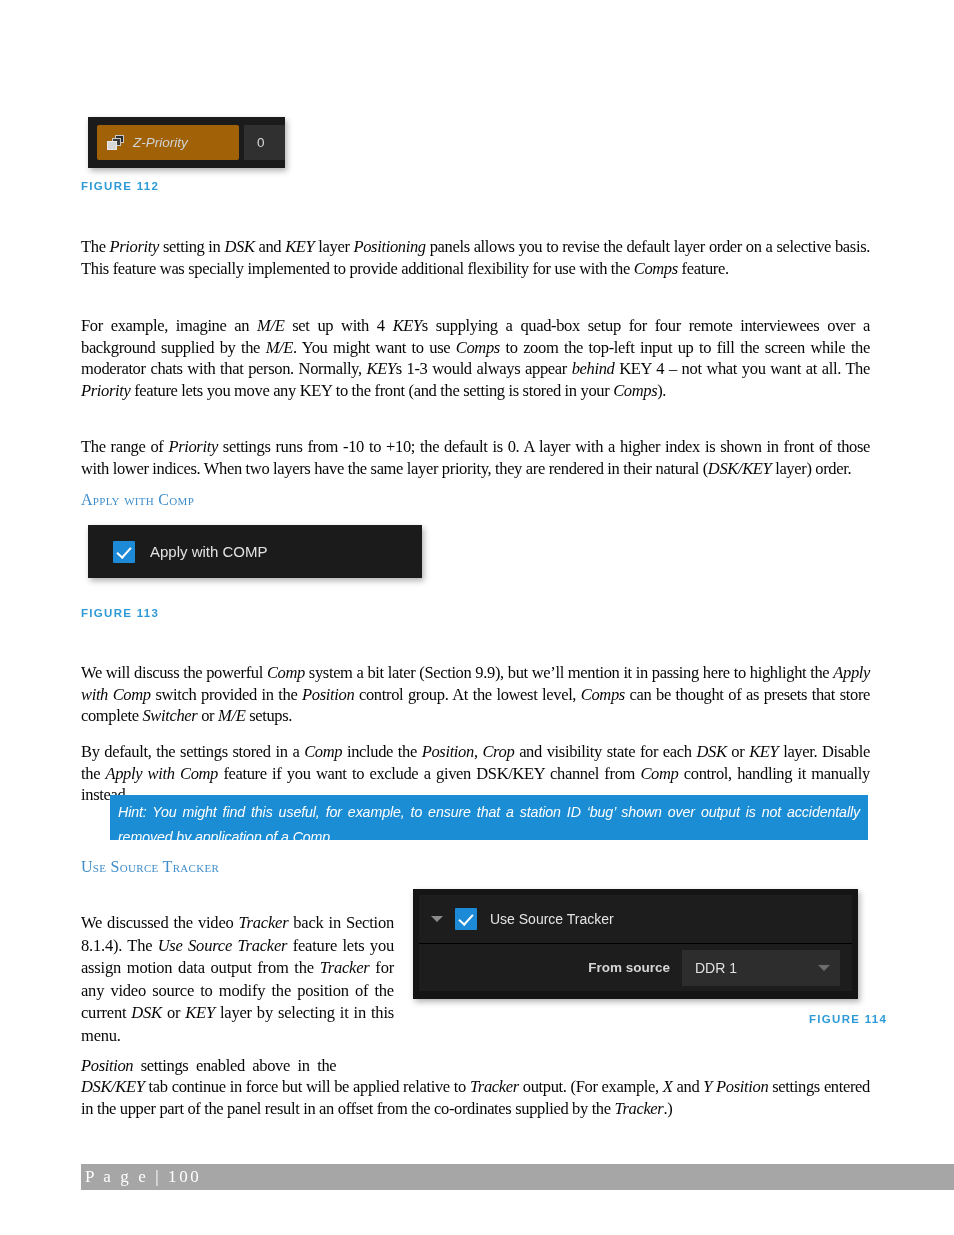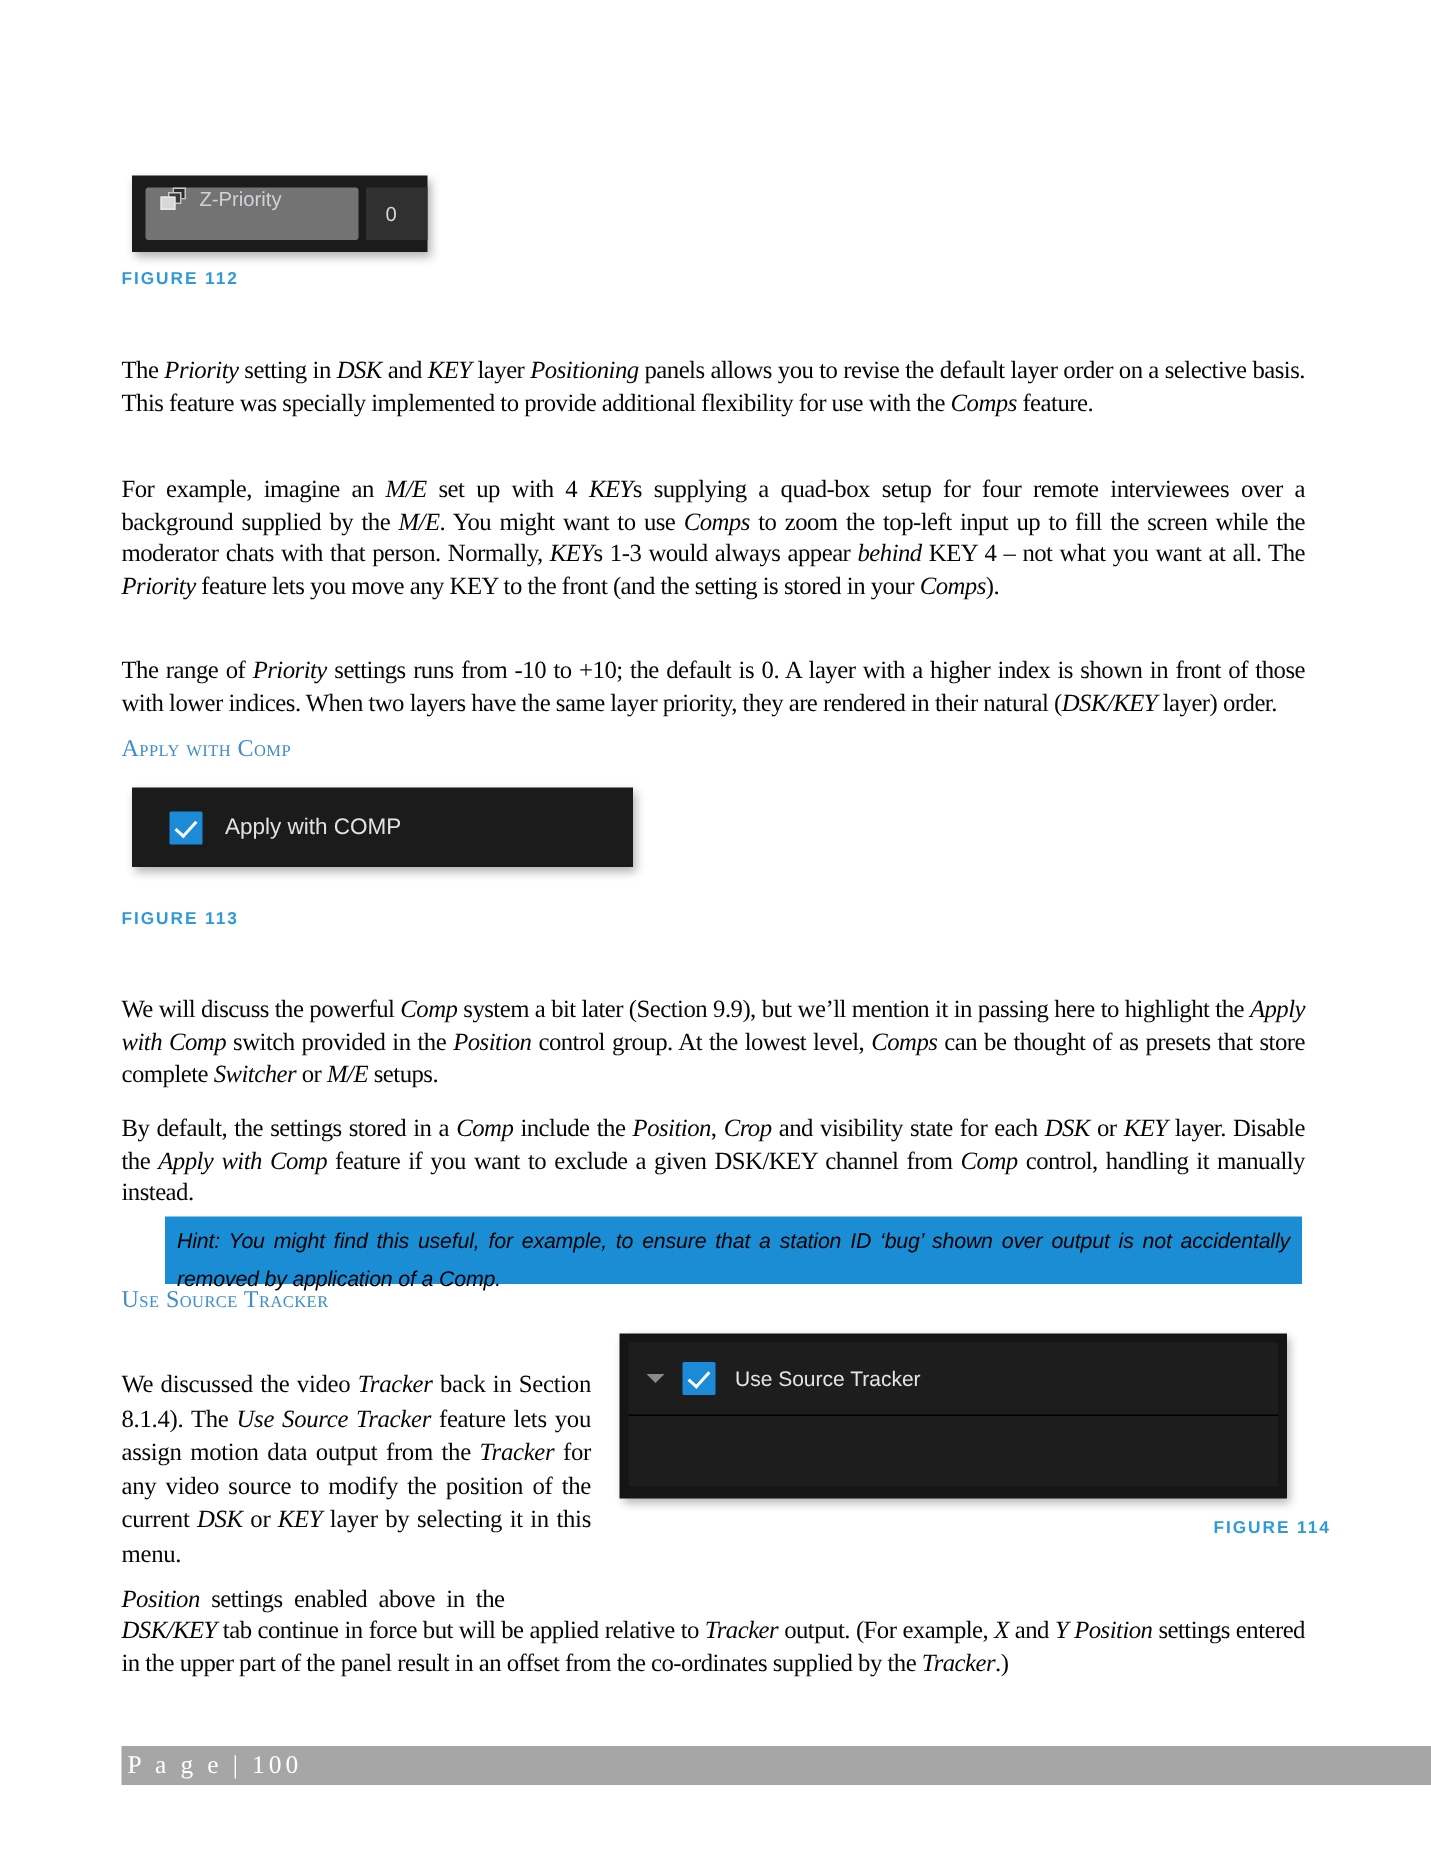--- a/index.html
+++ b/index.html
@@ -61,30 +61,29 @@
     font-size: 11.5px;
     font-weight: bold;
     letter-spacing: 1.3px;
     white-space: nowrap;
   }
 
   
   .hintbox {
     position: absolute;
     background: #1b8dd4;
-    color: #000000;
+    color: #ffffff;
     font-family: "Liberation Sans", sans-serif;
     font-style: italic;
     font-size: 14.2px;
     line-height: 25px;
     text-align: justify;
     padding: 5px 8px 6px 8px;
     box-sizing: border-box;
     letter-spacing: -0.1px;
-    margin-top: 16px;
   }
 
   
   .footerbar {
     position: absolute;
     background: #a6a6a6;
     display: flex;
     align-items: center;
   }
   .footertext {
@@ -106,26 +105,28 @@
     overflow: hidden;
   }
 
   
   #zpriority-widget {
     padding: 8px 6px 8px 9px;
     display: flex;
     align-items: stretch;
   }
   .zp-label-cell {
-    background: #737373;
+    background: #a16207;
     border-radius: 2px;
     display: flex;
+    align-items: center;
     padding: 0 14px 0 10px;
     flex: 0 0 auto;
     min-width: 118px;
+    font-style: italic;
   }
   .zp-layers-icon {
     width: 17px; height: 15px;
     position: relative;
     margin-right: 9px;
     flex: 0 0 auto;
   }
   .zp-layers-icon span {
     position: absolute;
     box-sizing: border-box;
@@ -301,20 +302,27 @@
 
   <div class="para narrow" style="left:81px; top:888px; width:313px;">We discussed the video <i>Tracker</i> back in Section 8.1.4).  The <i>Use Source Tracker</i> feature lets you assign motion data output from the <i>Tracker</i> for any video source to modify the position of the current <i>DSK</i> or <i>KEY</i> layer by selecting it in this menu.</div>
 
   <div class="uishot" id="source-tracker-widget" style="left:413px; top:889px; width:445px; height:110px;">
     <div class="ust-inner">
       <div class="ust-row1">
         <span class="ust-caret"></span>
         <span class="chk"></span>
         <span class="ust-label">Use Source Tracker</span>
       </div>
+      <div class="ust-row2">
+        <span class="ust-fromsource">From source</span>
+        <span class="ust-dropdown">
+          <span class="ust-dropdown-value">DDR 1</span>
+          <span class="ust-dd-caret"></span>
+        </span>
+      </div>
     </div>
   </div>
 
   <div class="figcap" style="left:809px; top:1013px;">FIGURE 114</div>
 
   <div class="para" style="left:81px; top:1031px; width:789px;"><i>Position</i>&nbsp; settings&nbsp; enabled&nbsp; above&nbsp; in&nbsp; the</div>
   <div class="para" style="left:81px; top:1052px; width:789px;"><i>DSK/KEY</i> tab continue in force but will be applied relative to <i>Tracker</i> output.  (For example, <i>X</i> and <i>Y Position</i> settings entered in the upper part of the panel result in an offset from the co-ordinates supplied by the <i>Tracker</i>.)</div>
 
   <div class="footerbar" style="left:81px; top:1164px; width:879px; height:26px;">
     <span class="footertext">P a g e  | 100</span>

